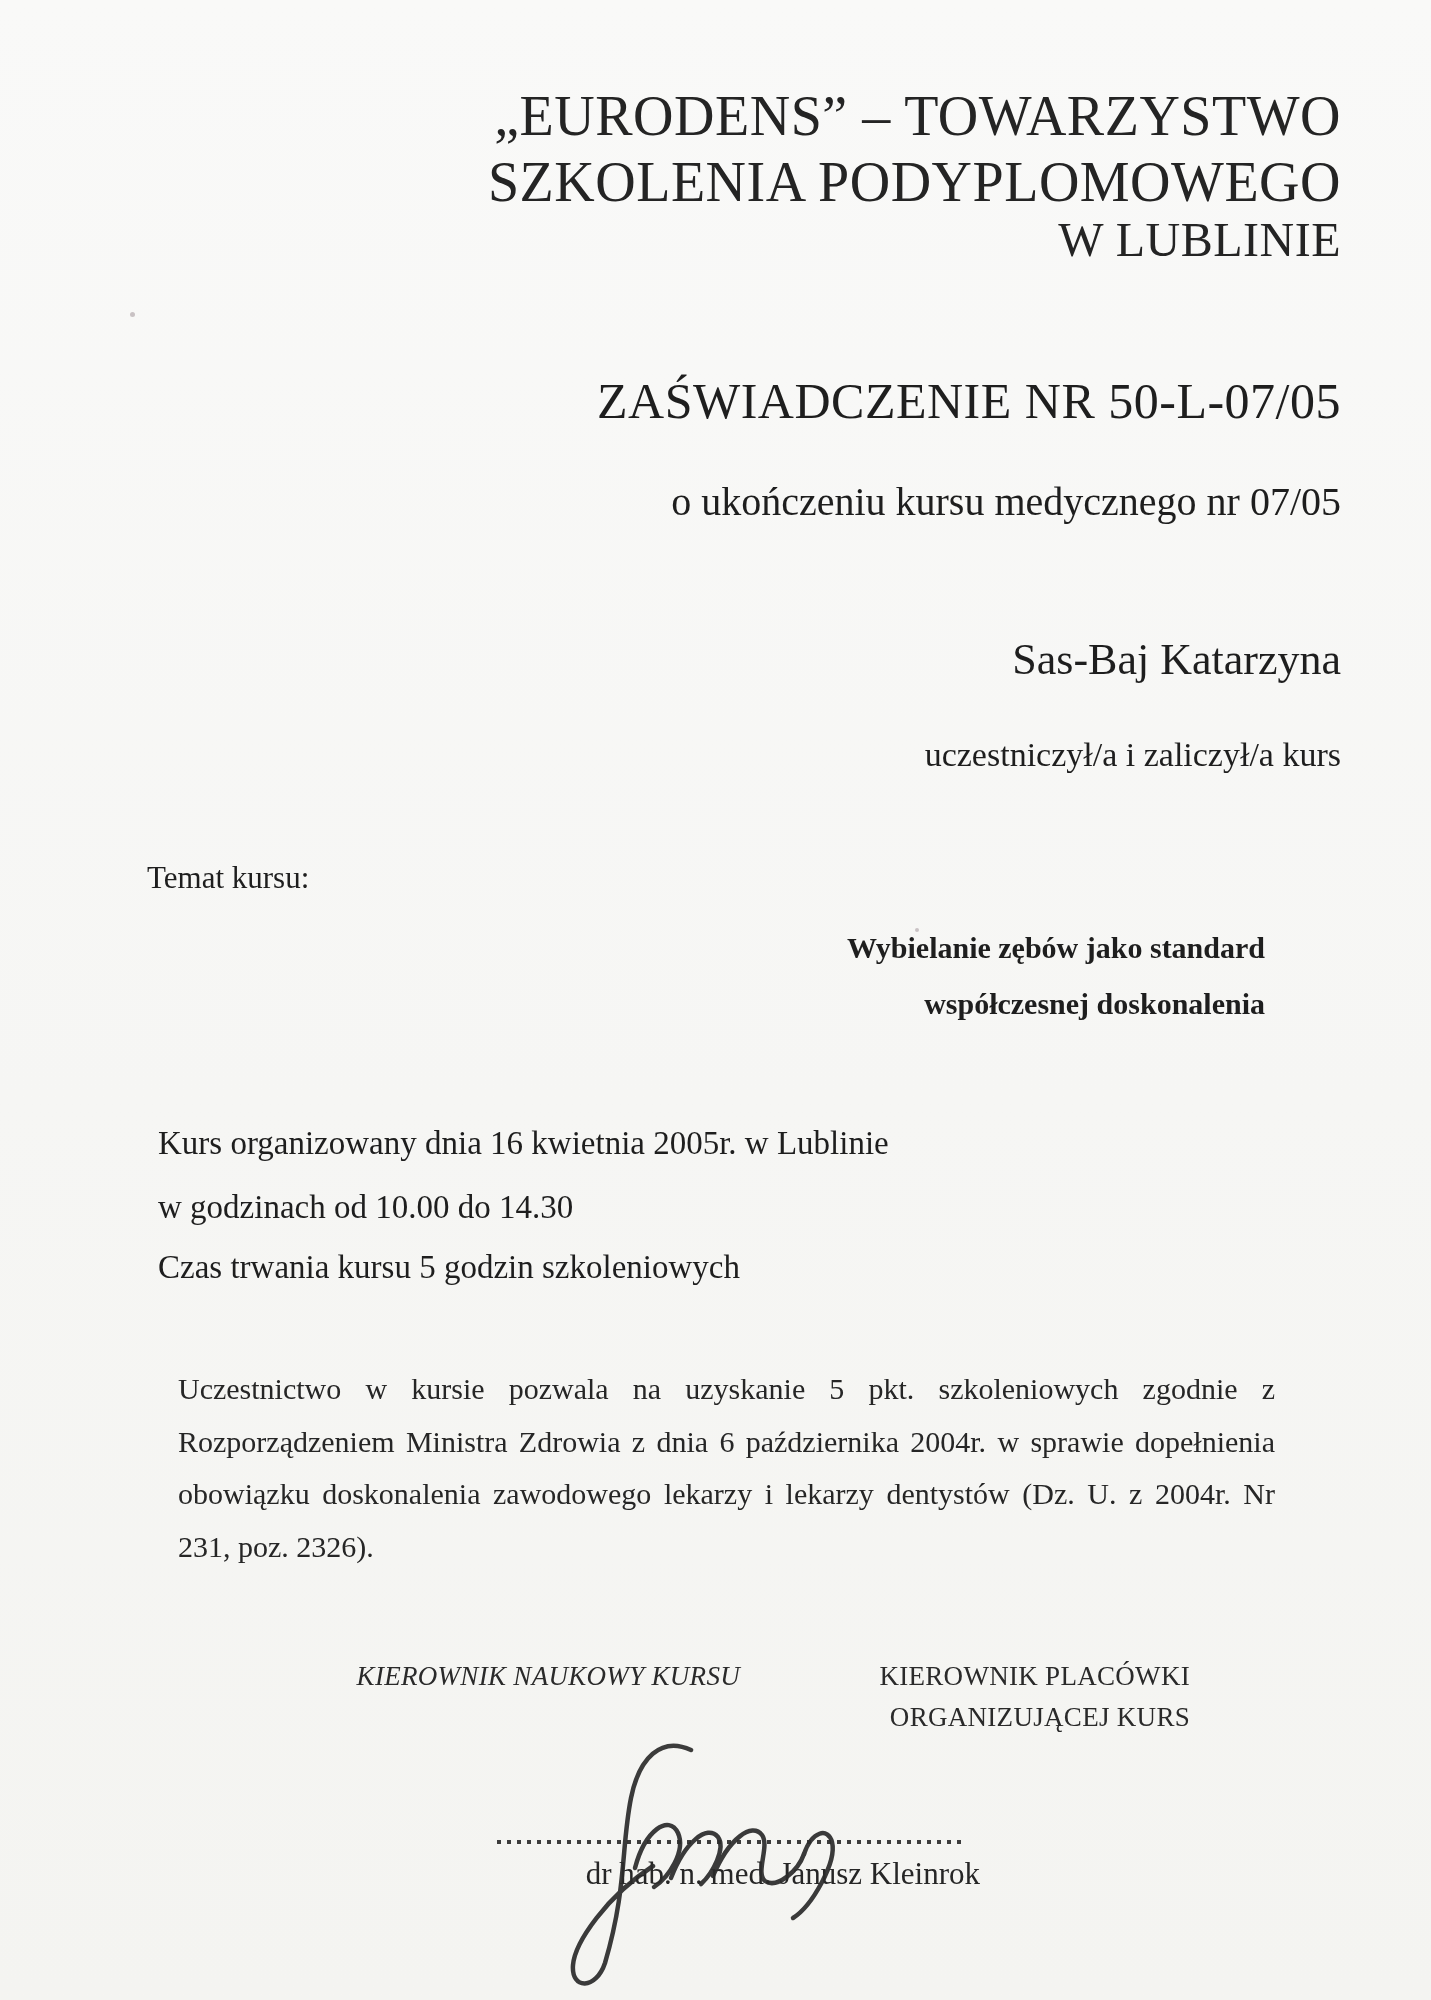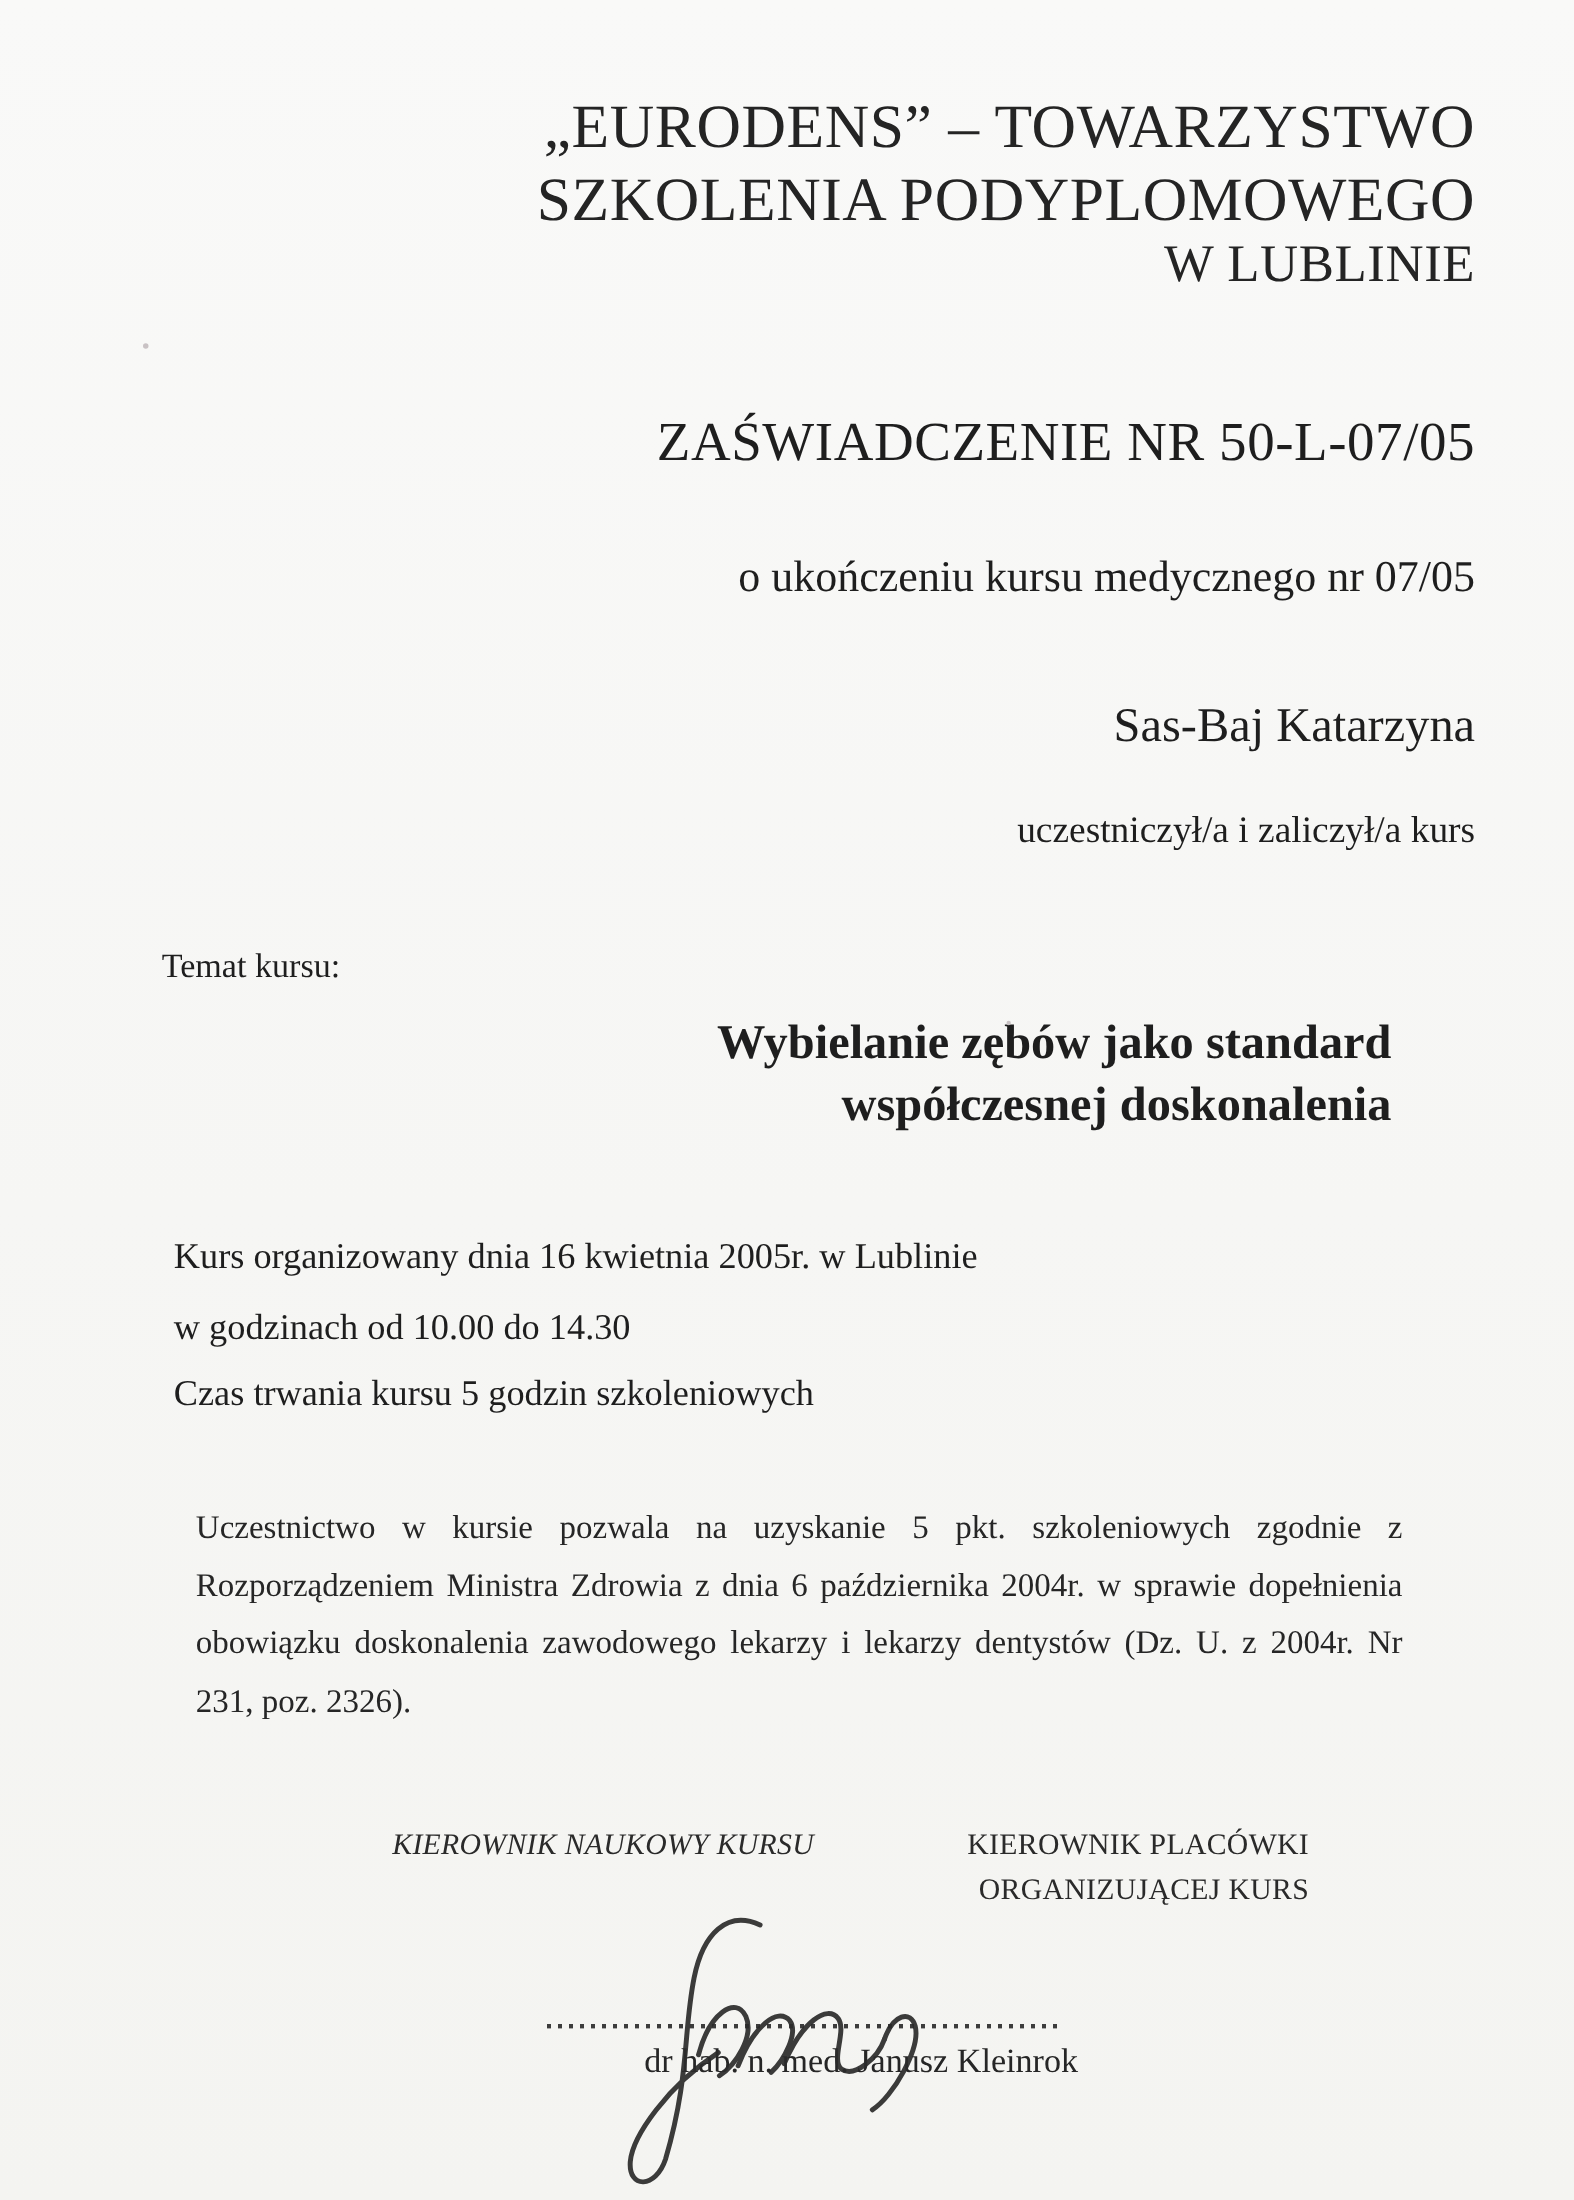--- a/index.html
+++ b/index.html
@@ -41,21 +41,21 @@
     left:90px;width:1251px;
     font-size:34px;
   }
   .topic-label{
     left:147px;
     font-size:31px;
     text-align:center;
   }
   .course-title{
     left:165px;width:1100px;
-    font-size:44px;font-weight:bold;
+    font-size:30px;font-weight:bold;
     line-height:56px;
   }
   .info-line{
     left:158px;
     font-size:33px;
   }
   .legal{
     left:157px;width:1097px;
     font-size:30px;line-height:52.5px;
     text-align:justify;
@@ -88,21 +88,21 @@
 </head>
 <body>
 
 <div class="page">
 
   <div class="abs center org-line" style="top:84px">„EURODENS” – TOWARZYSTWO</div>
   <div class="abs center org-line" style="top:150px">SZKOLENIA PODYPLOMOWEGO</div>
   <div class="abs center org-line org-line3" style="top:212px">W LUBLINIE</div>
 
   <div class="abs center cert-title" style="top:372px">ZAŚWIADCZENIE NR 50-L-07/05</div>
-  <div class="abs center cert-subtitle" style="top:500px">o ukończeniu kursu medycznego nr 07/05</div>
+  <div class="abs center cert-subtitle" style="top:478px">o ukończeniu kursu medycznego nr 07/05</div>
 
   <div class="abs center participant-name" style="top:634px">Sas-Baj Katarzyna</div>
   <div class="abs center participation" style="top:736px">uczestniczył/a i zaliczył/a kurs</div>
 
   <div class="abs topic-label" style="top:860px">Temat kursu:</div>
   <div class="abs center course-title" style="top:920px">
     <div>Wybielanie zębów jako standard</div>
     <div>współczesnej doskonalenia</div>
   </div>
 

